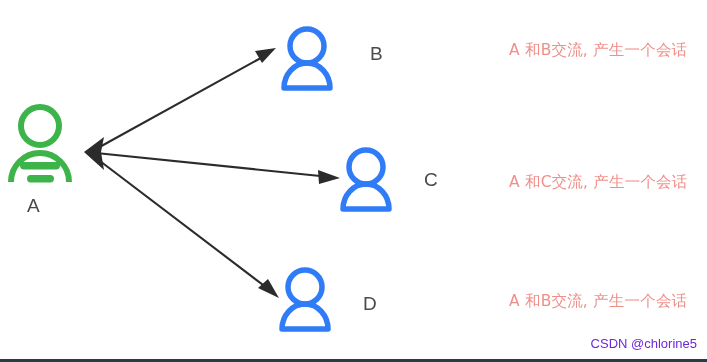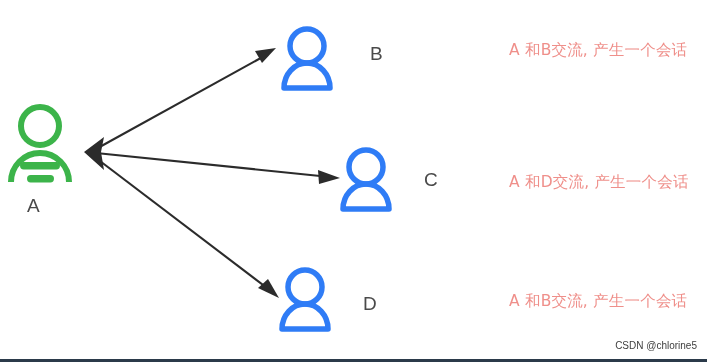--- a/index.html
+++ b/index.html
@@ -41,22 +41,22 @@
     font-size: 15.5px;
     font-family: "DejaVu Sans", "Liberation Sans", sans-serif;
     line-height: 1;
     white-space: nowrap;
     letter-spacing: 0.2px;
   }
   #watermark {
     position: absolute;
     right: 10px;
     bottom: 8px;
-    color: #404040;
-    font-size: 10px;
+    color: #6d28d9;
+    font-size: 13px;
     font-family: "Liberation Sans", "DejaVu Sans", sans-serif;
     white-space: nowrap;
   }
   .label-a { left: 27px; top: 196px; }
   .label-b { left: 370px; top: 44px; }
   .label-c { left: 424px; top: 170px; }
   .label-d { left: 363px; top: 294px; }
   .ann-b { left: 509px; top: 43px; }
   .ann-c { left: 509px; top: 175px; }
   .ann-d { left: 509px; top: 294px; }
@@ -122,19 +122,19 @@
   <div class="node-label label-a">A</div>
 
   <div class="node-label label-b">B</div>
 
   <div class="node-label label-c">C</div>
 
   <div class="node-label label-d">D</div>
 
   <div class="annotation ann-b">A 和B交流, 产生一个会话</div>
 
-  <div class="annotation ann-c">A 和D交流, 产生一个会话</div>
+  <div class="annotation ann-c">A 和C交流, 产生一个会话</div>
 
   <div class="annotation ann-d">A 和B交流, 产生一个会话</div>
 
   <div id="watermark">CSDN @chlorine5</div>
 
 </div>
 
 </body></html>

